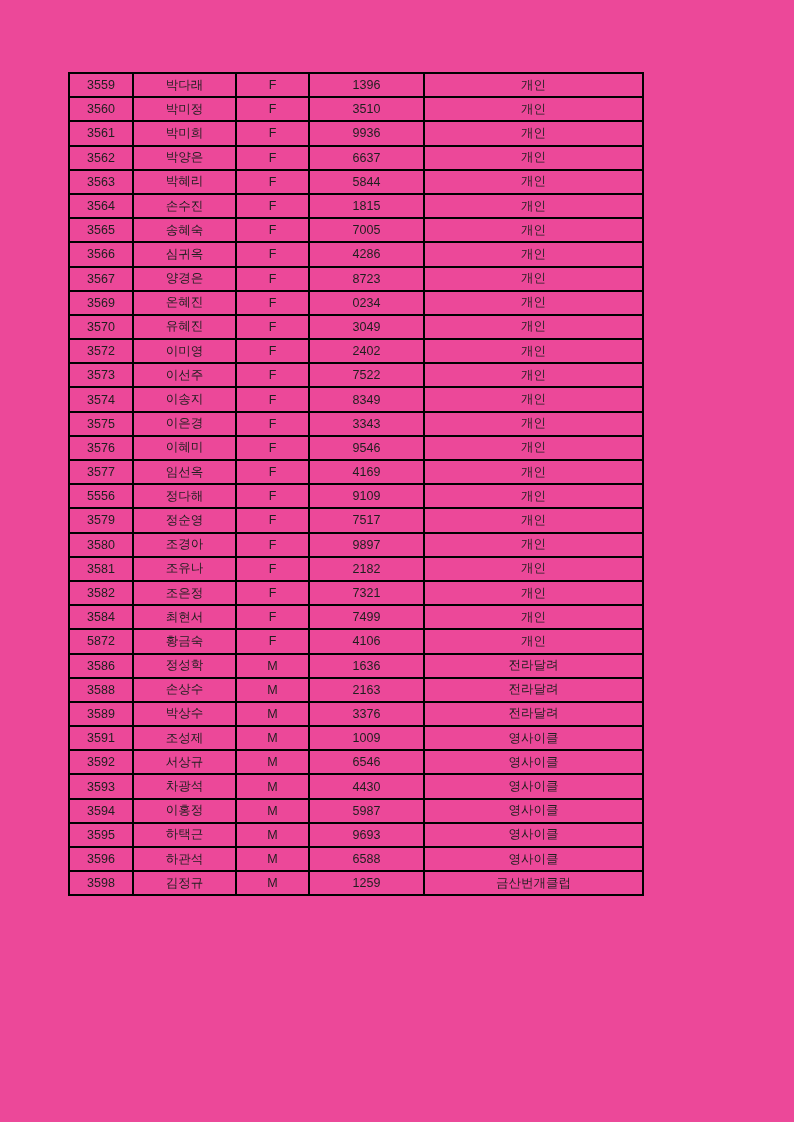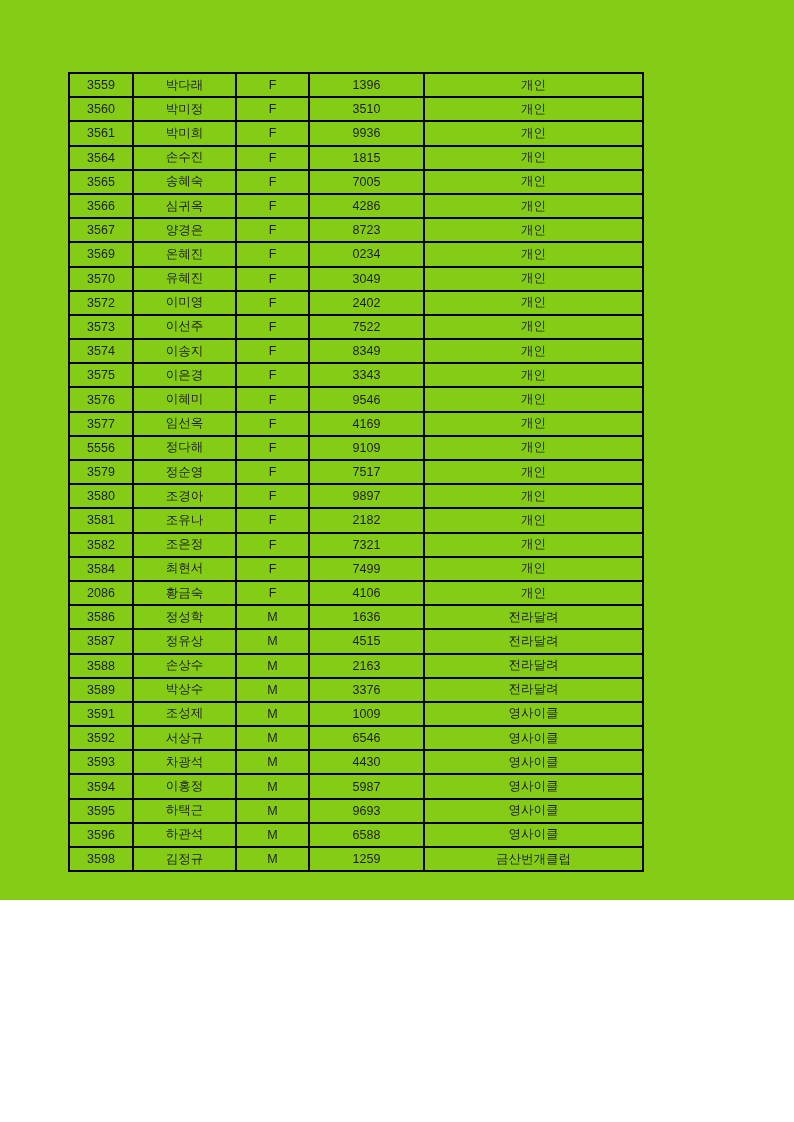--- a/index.html
+++ b/index.html
@@ -4,22 +4,22 @@
 <style>
   html, body {
     margin: 0;
     padding: 0;
     background: #ffffff;
     font-family: "Liberation Sans", "DejaVu Sans", sans-serif;
   }
   .page {
     position: relative;
     width: 794px;
-    height: 900px;
-    background: #84cc16;
+    height: 1122px;
+    background: #ec4899;
     overflow: hidden;
   }
   table.roster {
     position: absolute;
     left: 68px;
     top: 72px;
     border-collapse: separate;
     border-spacing: 0;
     border: 1px solid #000000;
     table-layout: fixed;
@@ -71,20 +71,34 @@
           <td>개인</td>
         </tr>
         <tr>
           <td>3561</td>
           <td>박미희</td>
           <td>F</td>
           <td>9936</td>
           <td>개인</td>
         </tr>
         <tr>
+          <td>3562</td>
+          <td>박양은</td>
+          <td>F</td>
+          <td>6637</td>
+          <td>개인</td>
+        </tr>
+        <tr>
+          <td>3563</td>
+          <td>박혜리</td>
+          <td>F</td>
+          <td>5844</td>
+          <td>개인</td>
+        </tr>
+        <tr>
           <td>3564</td>
           <td>손수진</td>
           <td>F</td>
           <td>1815</td>
           <td>개인</td>
         </tr>
         <tr>
           <td>3565</td>
           <td>송혜숙</td>
           <td>F</td>
@@ -197,38 +211,31 @@
           <td>개인</td>
         </tr>
         <tr>
           <td>3584</td>
           <td>최현서</td>
           <td>F</td>
           <td>7499</td>
           <td>개인</td>
         </tr>
         <tr>
-          <td>2086</td>
+          <td>5872</td>
           <td>황금숙</td>
           <td>F</td>
           <td>4106</td>
           <td>개인</td>
         </tr>
         <tr>
           <td>3586</td>
           <td>정성학</td>
           <td>M</td>
           <td>1636</td>
-          <td>전라달려</td>
-        </tr>
-        <tr>
-          <td>3587</td>
-          <td>정유상</td>
-          <td>M</td>
-          <td>4515</td>
           <td>전라달려</td>
         </tr>
         <tr>
           <td>3588</td>
           <td>손상수</td>
           <td>M</td>
           <td>2163</td>
           <td>전라달려</td>
         </tr>
         <tr>

